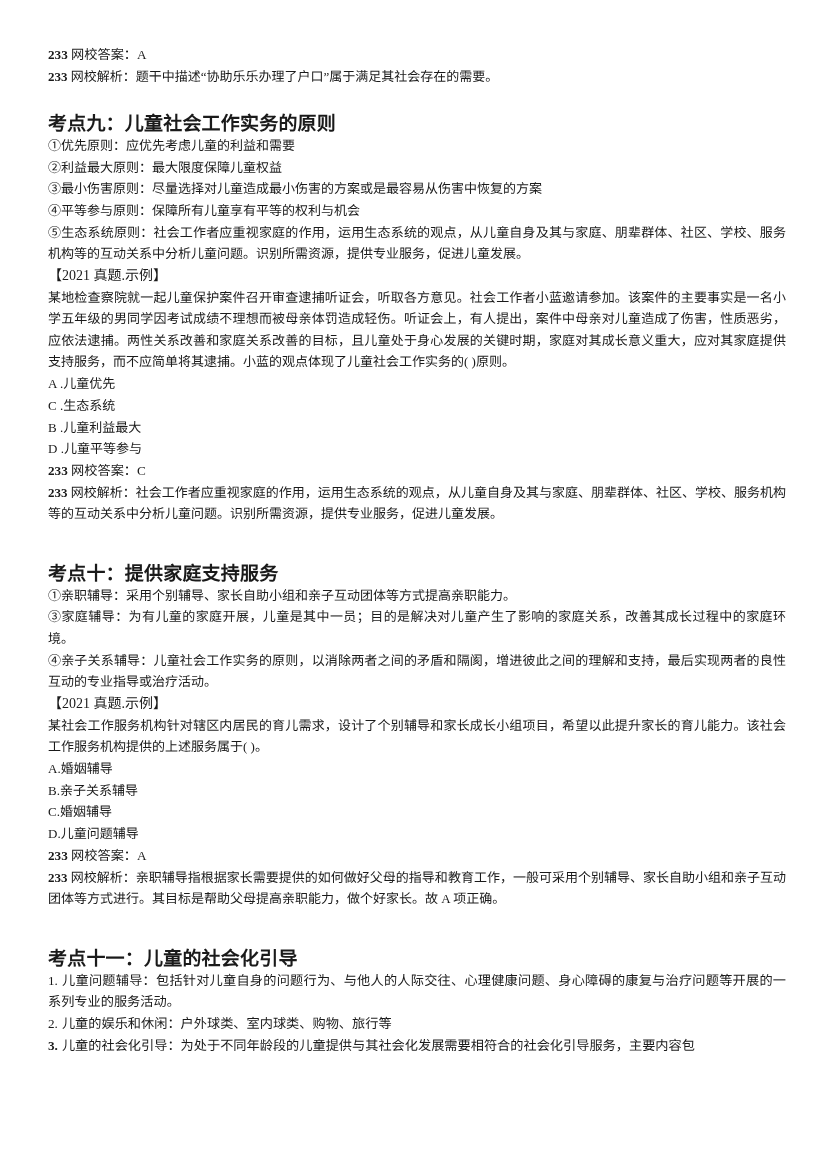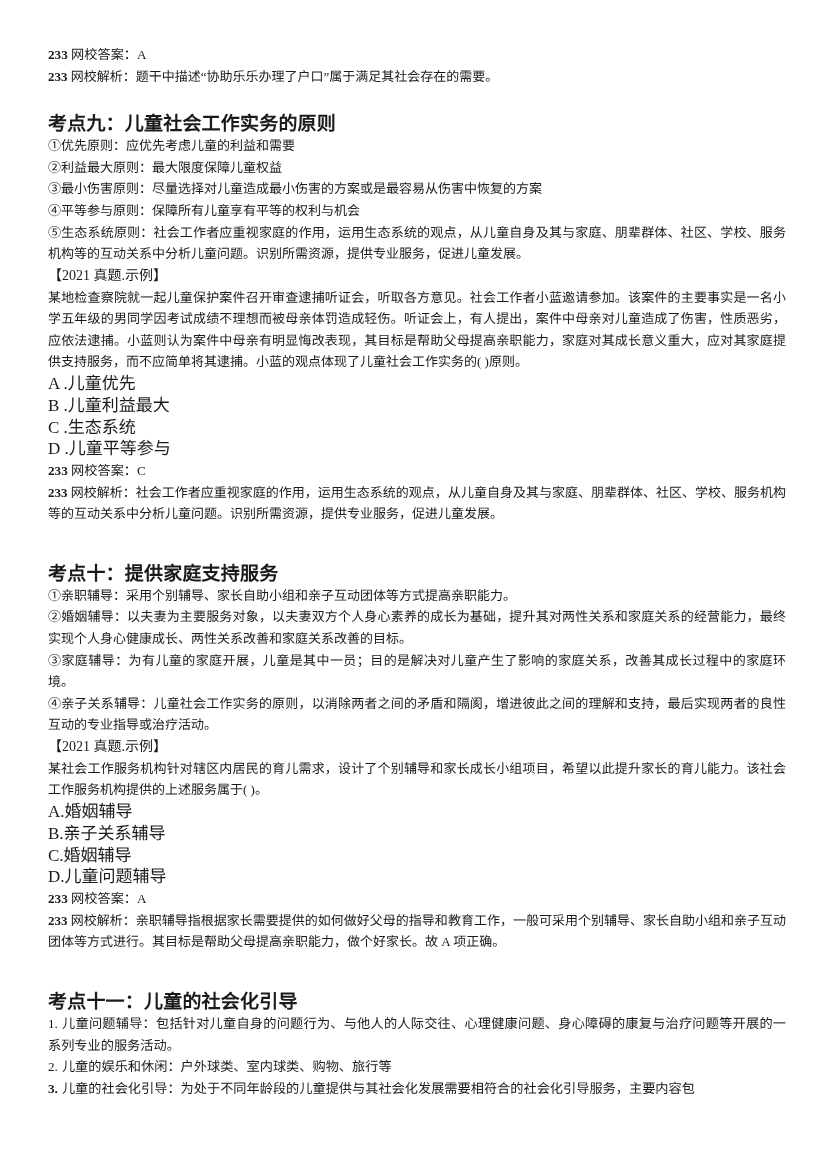--- a/index.html
+++ b/index.html
@@ -50,21 +50,21 @@
     font-size: 19px;
     line-height: 22px;
     font-weight: bold;
     margin: 0;
     letter-spacing: 0.2px;
   }
   .label-strong {
     font-weight: bold;
   }
   .opt {
-    font-size: 17px;
+    font-size: 13px;
     line-height: 21.8px;
     margin: 0;
   }
   .exam-tag {
     font-size: 14px;
     line-height: 21.8px;
     margin: 0;
   }
   .num-item {
     font-size: 13.2px;
@@ -98,37 +98,36 @@
 
     <div class="sect">
       <p class="heading">考点九：儿童社会工作实务的原则</p>
       <p class="para">①优先原则：应优先考虑儿童的利益和需要</p>
       <p class="para">②利益最大原则：最大限度保障儿童权益</p>
       <p class="para">③最小伤害原则：尽量选择对儿童造成最小伤害的方案或是最容易从伤害中恢复的方案</p>
       <p class="para">④平等参与原则：保障所有儿童享有平等的权利与机会</p>
       <p class="para">⑤生态系统原则：社会工作者应重视家庭的作用，运用生态系统的观点，从儿童自身及其与家庭、朋辈群体、社区、学校、服务机构等的互动关系中分析儿童问题。识别所需资源，提供专业服务，促进儿童发展。</p>
 
       <p class="exam-tag">【2021 真题.示例】</p>
-      <p class="para">某地检查察院就一起儿童保护案件召开审查逮捕听证会，听取各方意见。社会工作者小蓝邀请参加。该案件的主要事实是一名小学五年级的男同学因考试成绩不理想而被母亲体罚造成轻伤。听证会上，有人提出，案件中母亲对儿童造成了伤害，性质恶劣，应依法逮捕。小蓝则认为案件中母亲有明显悔改表现，其目标是帮助父母提高亲职能力，家庭对其成长意义重大，应对其家庭提供支持服务，而不应简单将其逮捕。小蓝的观点体现了儿童社会工作实务的( )原则。</p>
+      <p class="para">某地检查察院就一起儿童保护案件召开审查逮捕听证会，听取各方意见。社会工作者小蓝邀请参加。该案件的主要事实是一名小学五年级的男同学因考试成绩不理想而被母亲体罚造成轻伤。听证会上，有人提出，案件中母亲对儿童造成了伤害，性质恶劣，应依法逮捕。两性关系改善和家庭关系改善的目标，且儿童处于身心发展的关键时期，家庭对其成长意义重大，应对其家庭提供支持服务，而不应简单将其逮捕。小蓝的观点体现了儿童社会工作实务的( )原则。</p>
 
       <p class="opt">A .儿童优先</p>
+      <p class="opt">C .生态系统</p>
       <p class="opt">B .儿童利益最大</p>
-      <p class="opt">C .生态系统</p>
       <p class="opt">D .儿童平等参与</p>
 
       <p class="line"><span class="label-strong">233</span><span> 网校答案：</span><span>C</span></p>
       <p class="para"><span class="label-strong">233</span><span> 网校解析：</span><span>社会工作者应重视家庭的作用，运用生态系统的观点，从儿童自身及其与家庭、朋辈群体、社区、学校、服务机构等的互动关系中分析儿童问题。识别所需资源，提供专业服务，促进儿童发展。</span></p>
     </div>
 
     <div class="gap-lg"></div>
 
     <div class="sect">
       <p class="heading">考点十：提供家庭支持服务</p>
       <p class="para">①亲职辅导：采用个别辅导、家长自助小组和亲子互动团体等方式提高亲职能力。</p>
-      <p class="para">②婚姻辅导：以夫妻为主要服务对象，以夫妻双方个人身心素养的成长为基础，提升其对两性关系和家庭关系的经营能力，最终实现个人身心健康成长、两性关系改善和家庭关系改善的目标。</p>
       <p class="para">③家庭辅导：为有儿童的家庭开展，儿童是其中一员；目的是解决对儿童产生了影响的家庭关系，改善其成长过程中的家庭环境。</p>
       <p class="para">④亲子关系辅导：儿童社会工作实务的原则，以消除两者之间的矛盾和隔阂，增进彼此之间的理解和支持，最后实现两者的良性互动的专业指导或治疗活动。</p>
 
       <p class="exam-tag">【2021 真题.示例】</p>
       <p class="para">某社会工作服务机构针对辖区内居民的育儿需求，设计了个别辅导和家长成长小组项目，希望以此提升家长的育儿能力。该社会工作服务机构提供的上述服务属于( )。</p>
 
       <p class="opt">A.婚姻辅导</p>
       <p class="opt">B.亲子关系辅导</p>
       <p class="opt">C.婚姻辅导</p>
       <p class="opt">D.儿童问题辅导</p>

